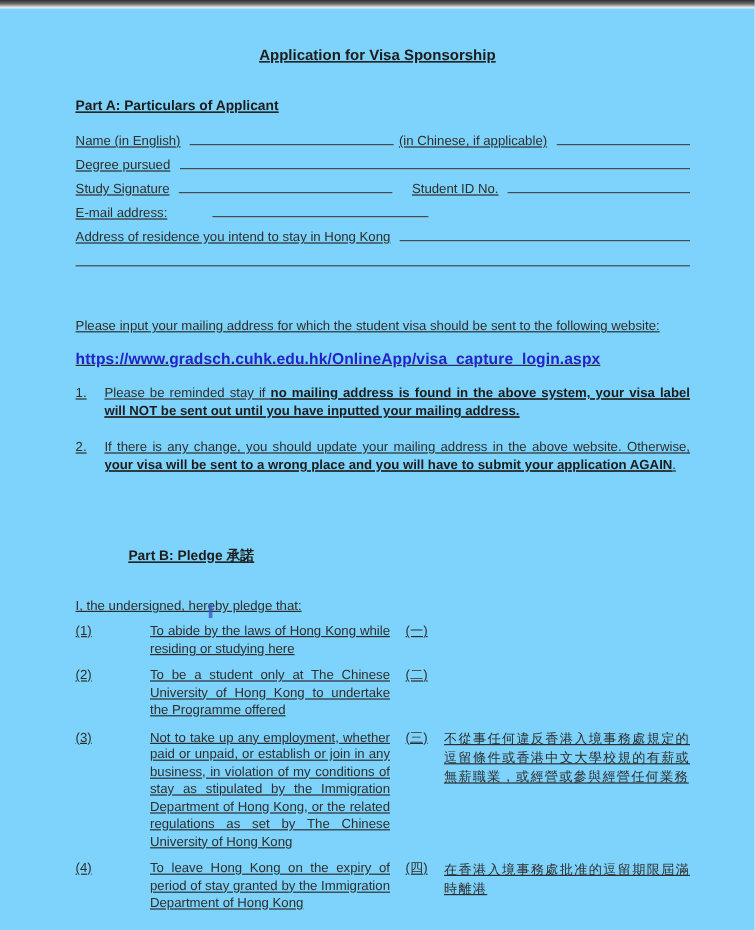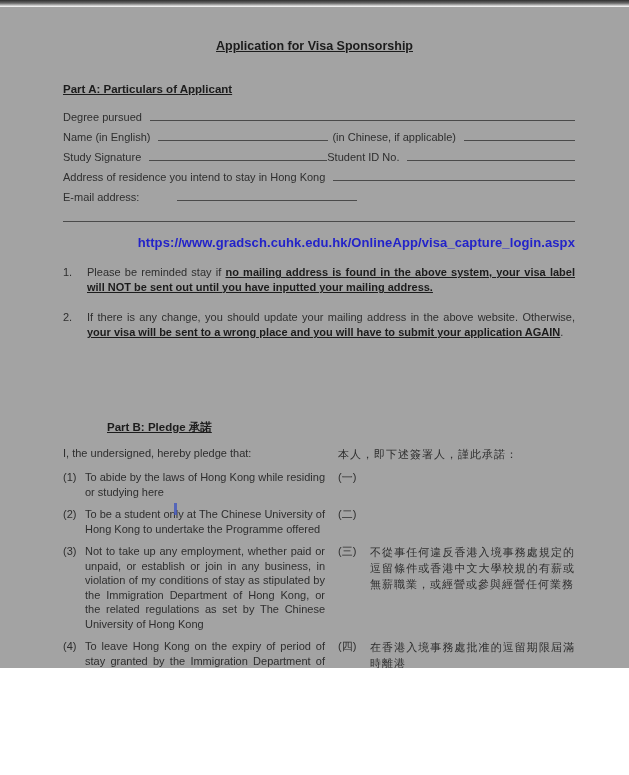--- a/index.html
+++ b/index.html
@@ -1,24 +1,25 @@
 <!DOCTYPE html>
 <html><head>
 <meta charset="utf-8">
 <style>
   html,body{margin:0;padding:0;background:#fff;}
   .page{
     position:relative;
-    width:629px;height:668px;
-    background:#a3a3a3;
+    width:629px;height:775px;
+    background:#7dd3fc;
     overflow:hidden;
     font-family:"Liberation Sans","DejaVu Sans",sans-serif;
     font-size:11px;
     color:#2e2e2e;
     box-sizing:border-box;
+    text-decoration:underline;
   }
   .page-top-shadow{
     position:absolute;top:0;left:0;width:100%;height:7px;
     background:linear-gradient(to bottom,#2f2f2f 0%,#6a6a6a 45%,#cfcfcf 80%,#ffffff 100%);
   }
   .doc-title{
     margin:39px 0 0 0;
     text-align:center;
     font-size:12.5px;
     font-weight:bold;
@@ -47,34 +48,33 @@
   
   .mail-intro{margin-top:44px;}
   .mail-link{
     display:block;
     margin-top:13px;
     font-size:13px;
     font-weight:bold;
     color:#2323c9;
     text-decoration:none;
     letter-spacing:0.1px;
-    text-align:right;
   }
   .note{display:flex;margin-top:15px;line-height:15px;}
   .note-num{width:24px;flex:0 0 24px;}
   .note-text{flex:1;text-align:justify;}
   .em{font-weight:bold;text-decoration:underline;color:#1c1c1c;}
   
-  .partb-heading{margin-top:80px;padding-left:44px;}
-  .pledge-intro{display:flex;margin-top:12px;}
+  .partb-heading{margin-top:60px;padding-left:44px;}
+  .pledge-intro{display:flex;margin-top:28px;}
   .pledge-list{margin-top:3px;}
   .pledge-row{display:flex;margin-top:8px;line-height:14.5px;}
   .col-en{width:262px;flex:0 0 262px;display:flex;}
   .p-num{width:22px;flex:0 0 22px;}
-  .p-text{flex:1;text-align:justify;}
+  .p-text{flex:1;text-align:justify;margin-left:40px;}
   .col-zh{margin-left:13px;flex:1 1 auto;display:flex;}
   .z-num{width:32px;flex:0 0 32px;}
   .z-text{flex:1;letter-spacing:1px;text-align:justify;line-height:16px;}
   .zh{font-family:"Liberation Sans","DejaVu Sans",sans-serif;}
   .intro-en{width:262px;flex:0 0 262px;}
   .intro-zh{margin-left:13px;flex:1;letter-spacing:1px;}
   
   .sig-row{display:flex;align-items:baseline;margin-top:53px;height:20px;}
   .sig-blank{width:178px;}
   .date-label{margin-left:12px;}
@@ -96,66 +96,66 @@
   </div>
 
   <div class="content">
 
     <div class="section-heading">
       <span class="u">Part A: Particulars of Applicant</span>
     </div>
 
     <div class="fields">
       <div class="row">
-        <span class="label">Degree pursued</span>
-        <span class="blank flex"></span>
-      </div>
-      <div class="row">
         <span class="label">Name (in English)</span>
         <span class="blank" style="width:170px"></span>
         <span class="label" style="margin-left:4px">(in Chinese, if applicable)</span>
         <span class="blank flex"></span>
       </div>
       <div class="row">
+        <span class="label">Degree pursued</span>
+        <span class="blank flex"></span>
+      </div>
+      <div class="row">
         <span class="label">Study Signature</span>
         <span class="blank" style="width:178px"></span>
-        <span class="label" style="margin-left:0">Student ID No.</span>
-        <span class="blank flex"></span>
-      </div>
-      <div class="row">
-        <span class="label">Address of residence you intend to stay in Hong Kong</span>
+        <span class="label" style="margin-left:16px">Student ID No.</span>
         <span class="blank flex"></span>
       </div>
       <div class="row">
         <span class="label">E-mail address:</span>
         <span class="blank" style="width:180px;margin-left:38px"></span>
       </div>
+      <div class="row">
+        <span class="label">Address of residence you intend to stay in Hong Kong</span>
+        <span class="blank flex"></span>
+      </div>
       <div class="sep-line"></div>
     </div>
 
+    <div class="mail-intro">Please input your mailing address for which the student visa should be sent to the following website:</div>
 
     <a class="mail-link" href="#">https://www.gradsch.cuhk.edu.hk/OnlineApp/visa_capture_login.aspx</a>
 
     <div class="note">
       <span class="note-num">1.</span>
       <span class="note-text"><span>Please be reminded stay if </span><span class="em">no mailing address is found in the above system, your visa label will NOT be sent out until you have inputted your mailing address.</span><span></span></span>
     </div>
 
     <div class="note">
       <span class="note-num">2.</span>
       <span class="note-text"><span>If there is any change, you should update your mailing address in the above website. Otherwise, </span><span class="em">your visa will be sent to a wrong place and you will have to submit your application AGAIN</span><span>.</span></span>
     </div>
 
     <div class="section-heading partb-heading">
       <span class="u zh">Part B: Pledge  承諾</span>
     </div>
 
     <div class="pledge-intro">
       <span class="intro-en">I, the undersigned, hereby pledge that:</span>
-      <span class="intro-zh zh">本人，即下述簽署人，謹此承諾：</span>
     </div>
 
     <div class="pledge-list">
 
       <div class="pledge-row">
         <span class="col-en">
           <span class="p-num">(1)</span>
           <span class="p-text">To abide by the laws of Hong Kong while residing or studying here</span>
         </span>
         <span class="col-zh zh">

